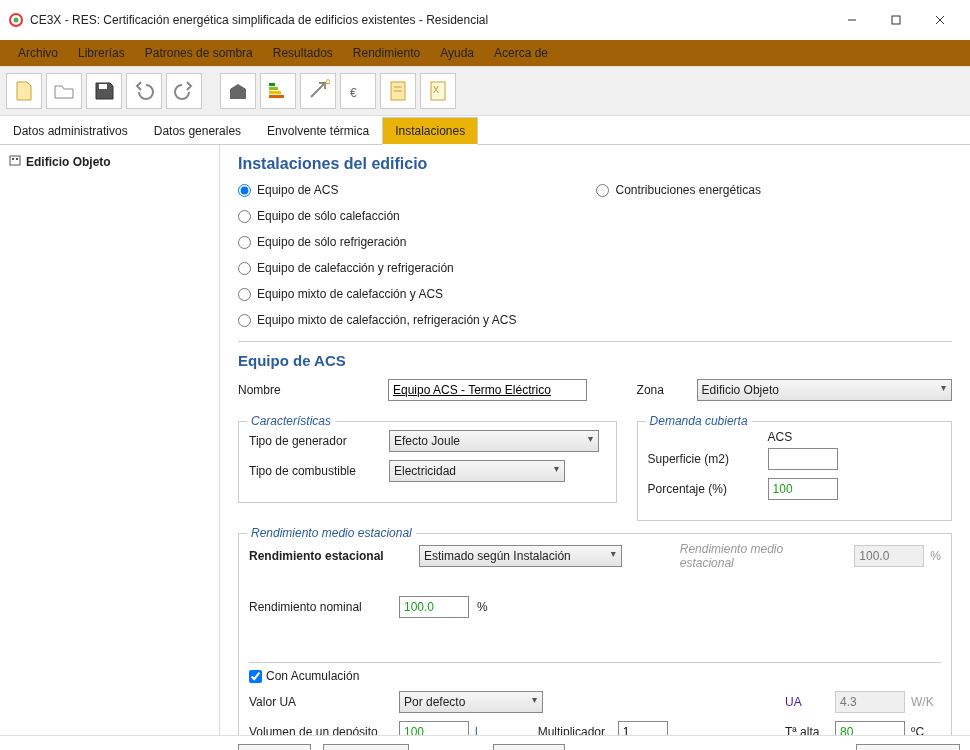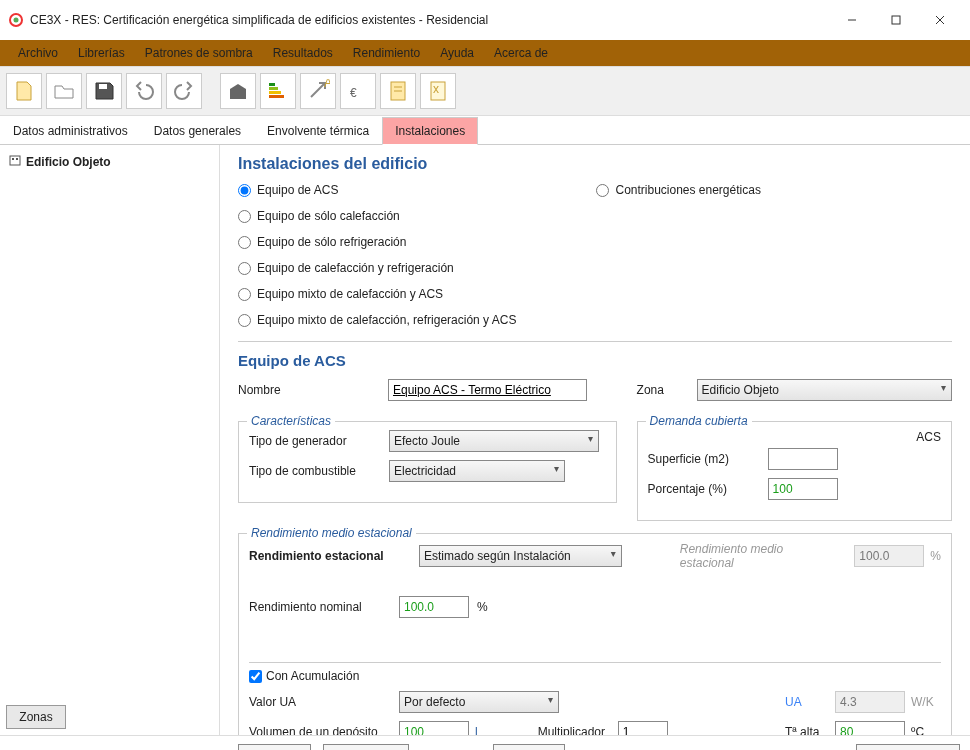--- a/index.html
+++ b/index.html
@@ -9,21 +9,21 @@
 .titlebar .title { flex: 1; }
 .win-controls { display: flex; }
 .win-btn { width: 44px; height: 28px; display: flex; align-items: center; justify-content: center; cursor: pointer; }
 .menubar { display: flex; padding: 2px 8px; background: #a16207; }
 .menu-item { padding: 4px 10px; cursor: pointer; }
 .toolbar { display: flex; gap: 4px; padding: 6px; background: #f0f0f0; border-top: 1px solid #ddd; border-bottom: 1px solid #ddd; }
 .tool-btn { width: 36px; height: 36px; background: #fff; border: 1px solid #ccc; display:flex; align-items:center; justify-content:center; cursor:pointer; }
 .tool-btn.spacer { border:none; background:transparent; width:10px; cursor:default;}
 .tabs { display: flex; border-bottom: 1px solid #ccc; padding-left: 0; }
 .tab { padding: 6px 12px; cursor: pointer; border: 1px solid transparent; border-bottom: none; position:relative; top:1px; }
-.tab.active { background:#fca5a5; border:1px solid #ccc; border-bottom:1px solid #fff; }
+.tab.active { background:#eab308; border:1px solid #ccc; border-bottom:1px solid #fff; }
 .content { display: flex; height: 590px; }
 .sidebar { width: 220px; border-right: 1px solid #ddd; padding: 6px; display:flex; flex-direction:column; }
 .tree-row { display:flex; align-items:center; gap:4px; padding:2px; cursor:pointer;}
 .sidebar-footer { margin-top:auto; }
 .zone-btn { width: 60px; padding:4px; border:1px solid #999; background:#e8e8e8; cursor:pointer; text-align:center; }
 .main { flex:1; padding: 6px 18px; overflow-y:auto; }
 .h1 { color:#2a5c9e; font-size:16px; font-weight:600; margin: 4px 0 10px; }
 .radio-grid { display:flex; gap:80px; }
 .radio-col { display:flex; flex-direction:column; gap:12px; }
 .radio-row { display:flex; align-items:center; gap:6px; }
@@ -170,23 +170,20 @@
 
   <div class="sidebar">
     <div class="tree-row">
       <span><svg width="14" height="14">
             <rect x="2" y="3" width="10" height="9" fill="none" stroke="#555"></rect>
             <rect x="4" y="5" width="2" height="2" fill="#555"></rect>
             <rect x="8" y="5" width="2" height="2" fill="#555"></rect>
           </svg></span>
       <span style="font-weight:600">Edificio Objeto</span>
     </div>
-    <div class="sidebar-footer">
-      <div class="zone-btn">Zonas</div>
-    </div>
   </div>
 
   <div class="main">
     <div class="h1">Instalaciones del edificio</div>
 
     <div class="radio-grid">
       <div class="radio-col">
         <label class="radio-row">
             <input type="radio" name="eq" checked="" style="">
             <span>Equipo de ACS</span>
@@ -256,21 +253,21 @@
                 <div class="select">
                   <span>Electricidad</span>
                 </div>
               </div>
           </div>
         </div>
       </div>
       <div class="col-right">
         <div class="fieldset">
           <span class="legend">Demanda cubierta</span>
-          <div style="text-align:right;margin-left:120px;margin-bottom:4px">ACS</div>
+          <div style="text-align:left;margin-left:120px;margin-bottom:4px">ACS</div>
           <div class="row">
             <span class="lbl" style="width:120px">Superficie (m2)</span>
             <input class="input-text small-input" value="" style="">
           </div>
           <div class="row">
             <span class="lbl" style="width:120px">Porcentaje (%)</span>
             <input class="input-text small-input green-text" value="100" style="">
           </div>
         </div>
       </div>
@@ -298,27 +295,27 @@
         <span style="margin-left:8px">%</span>
       </div>
       <div style="height:30px"></div>
       <div class="divider" style="margin:6px 0"></div>
       <label class="row">
         <input type="checkbox" checked="" style="margin-right: 4px;">
         <span>Con Acumulación</span>
       </label>
       <div class="row">
         <span class="lbl" style="width:150px">Valor UA</span>
-        <div class="select-wrap" style="width:160px">
+        <div class="select-wrap" style="width:144px">
             <div class="select">
               <span>Por defecto</span>
             </div>
           </div>
         <span style="flex:1"></span>
-        <span class="lbl" style="width:50px;color:#3b82f6">UA</span>
+        <span class="lbl" style="width:50px;color:#4c1d95">UA</span>
         <input class="input-text small-input disabled" readonly="" value="4.3" style="">
         <span style="margin-left:6px;color:#999;width:30px">W/K</span>
       </div>
       <div class="row">
         <span class="lbl" style="width:150px">Volumen de un depósito</span>
         <input class="input-text small-input green-text" value="100" style="">
         <span style="margin-left:6px;color:#2a5c9e">l</span>
         <span style="width:60px"></span>
         <span class="lbl" style="width:80px">Multiplicador</span>
         <input class="input-text" style="width: 50px;" value="1">

